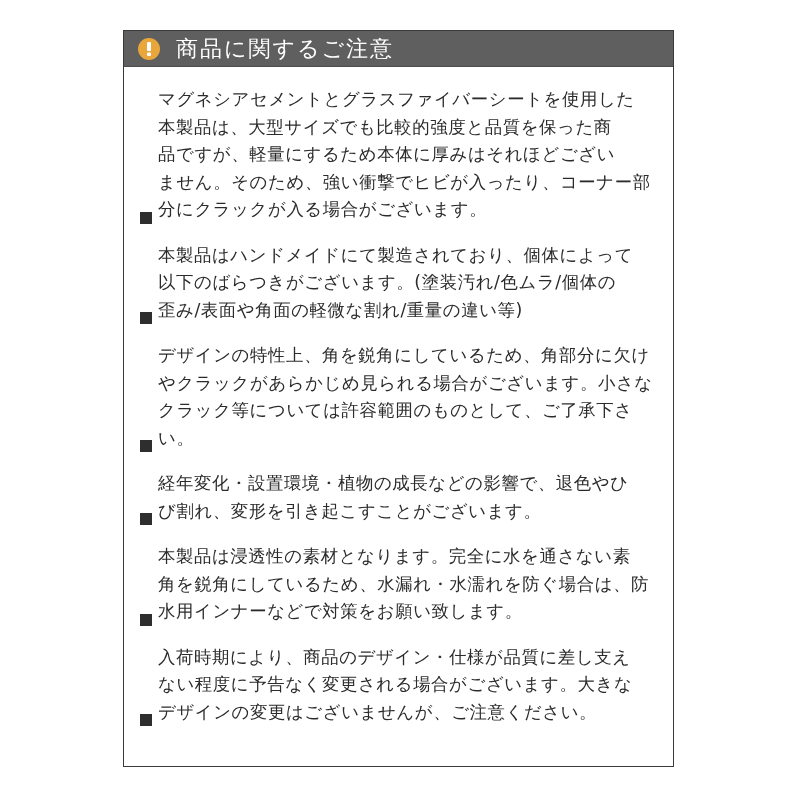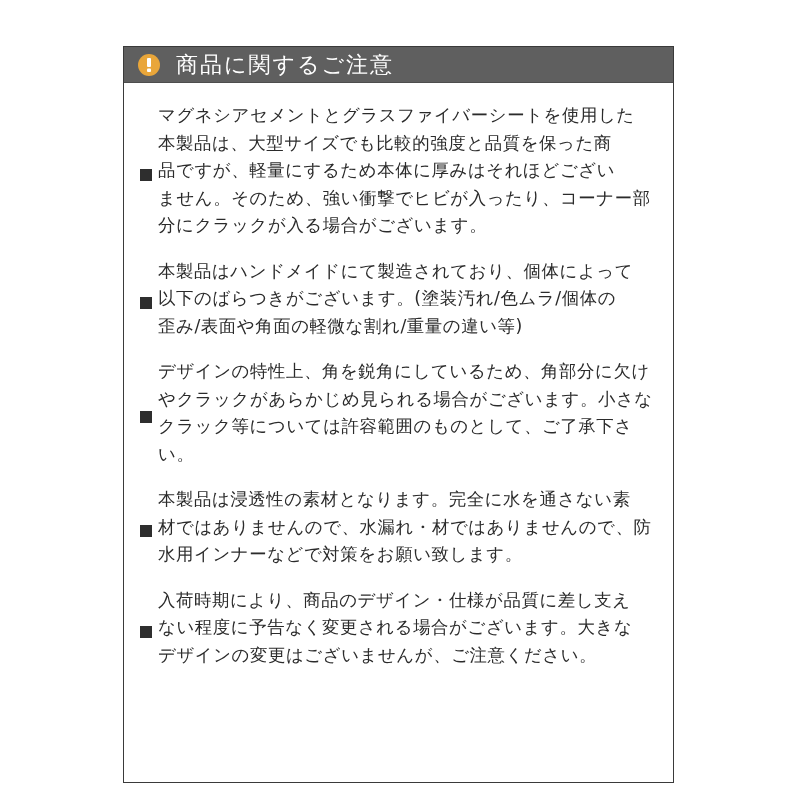--- a/index.html
+++ b/index.html
@@ -11,21 +11,21 @@
       width: 800px;
       height: 800px;
       position: relative;
       overflow: hidden;
       font-family: "DejaVu Sans", "Liberation Sans", sans-serif;
       color: #2b2b2b;
     }
     .notice-box {
       position: absolute;
       left: 123px;
-      top: 46px;
+      top: 30px;
       width: 551px;
       height: 737px;
       border: 1.5px solid #3a3a3a;
       box-sizing: border-box;
       background: #ffffff;
     }
     .notice-header {
       height: 36px;
       background: #5f5f5f;
       display: flex;
@@ -54,21 +54,21 @@
       letter-spacing: 2px;
       line-height: 36px;
     }
     .notice-list {
       list-style: none;
       margin: 0;
       padding: 19px 0 0 16px;
     }
     .notice-item {
       display: flex;
-      align-items: center;
+      align-items: flex-end;
       margin-bottom: 18px;
     }
     .bullet {
       width: 12px;
       height: 12px;
       background: #2e2e2e;
       margin-top: 8px;
       margin-right: 6px;
       flex: 0 0 auto;
     }
@@ -110,22 +110,27 @@
 歪み/表面や角面の軽微な割れ/重量の違い等)</span>
     </li>
     <li class="notice-item">
       <span class="bullet"></span>
       <span class="item-text">デザインの特性上、角を鋭角にしているため、角部分に欠け
 やクラックがあらかじめ見られる場合がございます。小さな
 クラック等については許容範囲のものとして、ご了承下さい。</span>
     </li>
     <li class="notice-item">
       <span class="bullet"></span>
+      <span class="item-text">経年変化・設置環境・植物の成長などの影響で、退色やひ
+び割れ、変形を引き起こすことがございます。</span>
+    </li>
+    <li class="notice-item">
+      <span class="bullet"></span>
       <span class="item-text">本製品は浸透性の素材となります。完全に水を通さない素
-材ではありませんので、水漏れ・材ではありませんので、防
+角を鋭角にしているため、水漏れ・水濡れを防ぐ場合は、防
 水用インナーなどで対策をお願い致します。</span>
     </li>
     <li class="notice-item">
       <span class="bullet"></span>
       <span class="item-text">入荷時期により、商品のデザイン・仕様が品質に差し支え
 ない程度に予告なく変更される場合がございます。大きな
 デザインの変更はございませんが、ご注意ください。</span>
     </li>
   </ul>
 </div>

